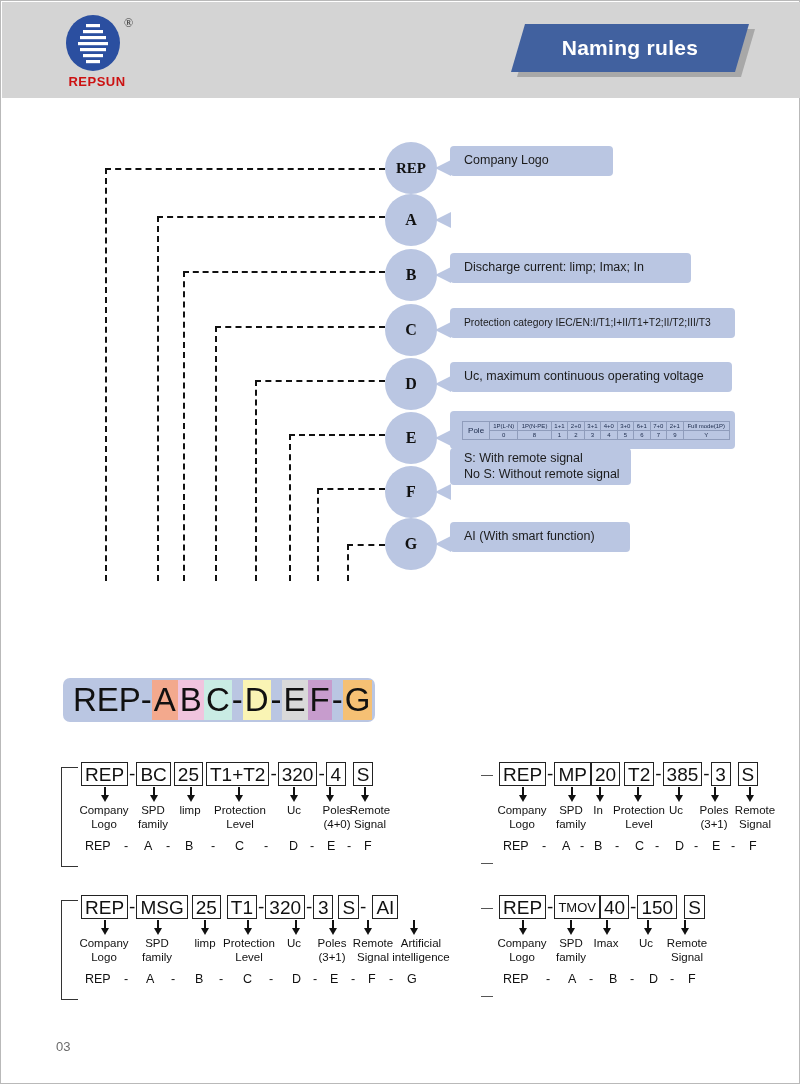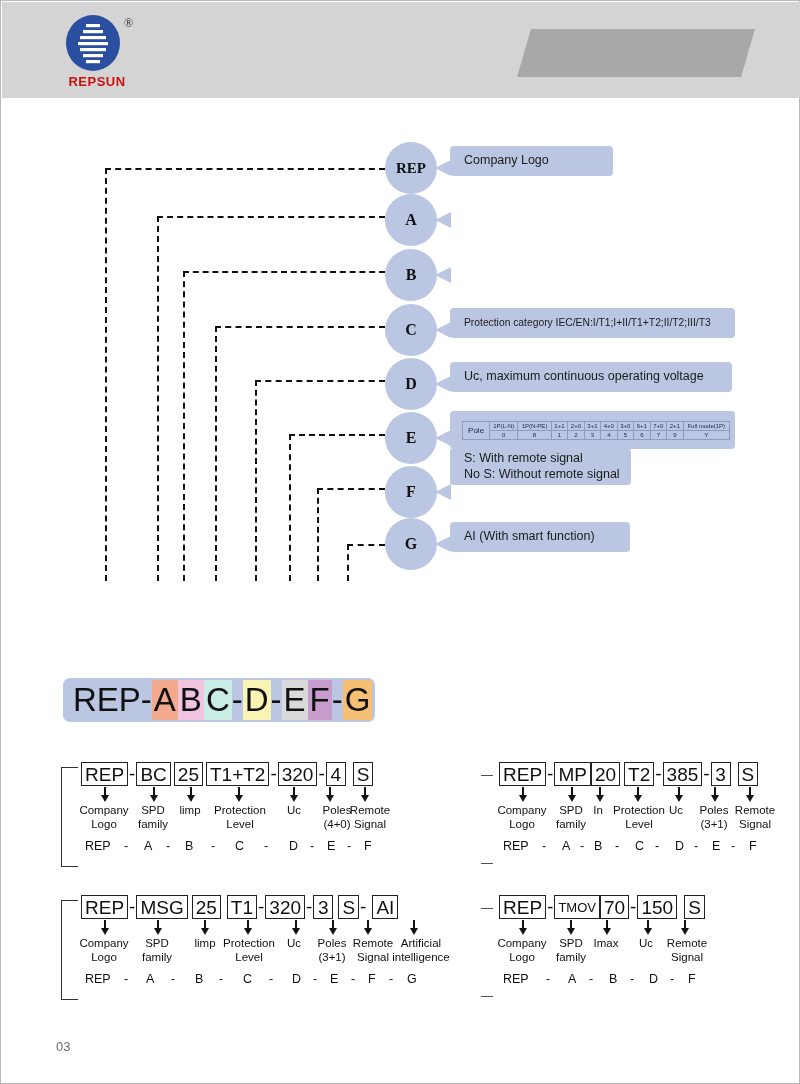--- a/index.html
+++ b/index.html
@@ -143,20 +143,23 @@
         <rect x="14" y="28" width="30" height="3.2" fill="#ffffff"></rect>
         <rect x="16" y="34" width="26" height="3.2" fill="#ffffff"></rect>
         <rect x="19" y="40" width="20" height="3.2" fill="#ffffff"></rect>
         <rect x="22" y="46" width="14" height="3.2" fill="#ffffff"></rect>
       </svg>
       <div class="logo-reg">®</div>
       <div class="logo-text">REPSUN</div>
     </div>
 
     <div class="banner-shadow"></div>
+    <div class="banner">
+      <div class="banner-title">Naming rules</div>
+    </div>
   </div>
 
   <div class="diagram">
 
     <div class="hline" style="left:104px;top:70px;width:280px;"></div>
     <div class="hline" style="left:156px;top:118px;width:228px;"></div>
     <div class="hline" style="left:182px;top:173px;width:202px;"></div>
     <div class="hline" style="left:214px;top:228px;width:170px;"></div>
     <div class="hline" style="left:254px;top:282px;width:130px;"></div>
     <div class="hline" style="left:288px;top:336px;width:96px;"></div>
@@ -182,20 +185,23 @@
 
     <div class="node" style="left:384px;top:96px;">
       <span>A</span>
     </div>
     <div class="pointer" style="left:434px;top:114px;"></div>
 
     <div class="node" style="left:384px;top:151px;">
       <span>B</span>
     </div>
     <div class="pointer" style="left:434px;top:169px;"></div>
+    <div class="callout" style="left:449px;top:155px;width:241px;height:30px;font-size:12.5px;">
+      <div class="line">Discharge current: limp; Imax;  In</div>
+    </div>
 
     <div class="node" style="left:384px;top:206px;">
       <span>C</span>
     </div>
     <div class="pointer" style="left:434px;top:224px;"></div>
     <div class="callout" style="left:449px;top:210px;width:285px;height:30px;font-size:10.3px;">
       <div class="line">Protection category IEC/EN:I/T1;I+II/T1+T2;II/T2;III/T3</div>
     </div>
 
     <div class="node" style="left:384px;top:260px;">
@@ -441,21 +447,21 @@
     </div>
   </div>
 
   <div class="ex" style="left:480px;top:893px;width:310px;">
     <div class="hline" style="left:0px;top:14px;width:12px;border-top:1px solid #555;"></div>
     <div class="hline" style="left:0px;top:102px;width:12px;border-top:1px solid #555;"></div>
     <div class="code" style="margin-left:18px;">
       <span class="tok">REP</span>
         <span class="sep">-</span>
         <span class="tok small">TMOV</span>
-        <span class="tok">70</span>
+        <span class="tok">40</span>
         <span class="sep">-</span>
         <span class="tok">150</span>
         <span style="width:7px;display:inline-block;"></span>
         <span class="tok" style="min-width:20px;">S</span>
     </div>
     <div class="arrows">
       <div class="arr" style="left:38px;"></div>
       <div class="arr" style="left:86px;"></div>
       <div class="arr" style="left:122px;"></div>
       <div class="arr" style="left:163px;"></div>

